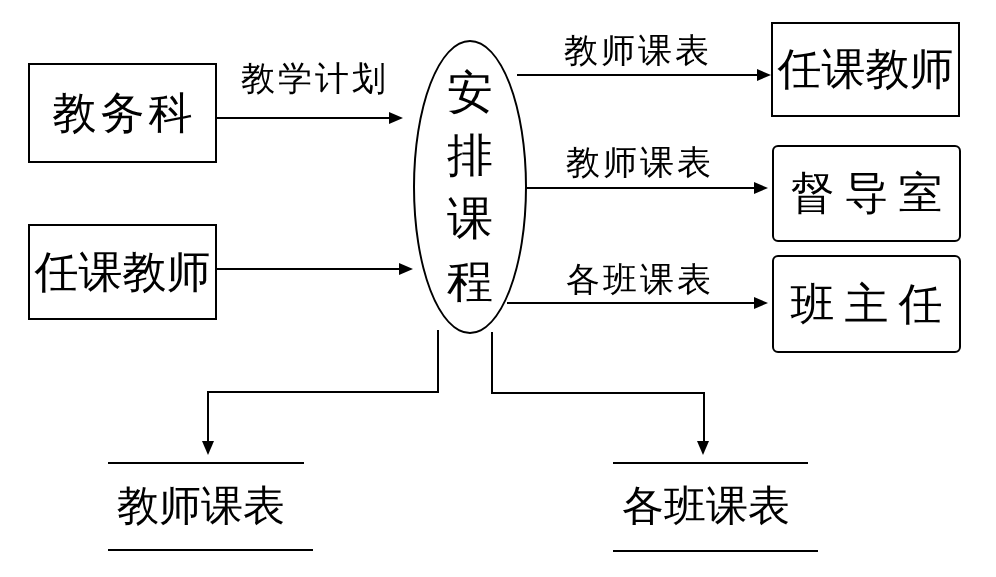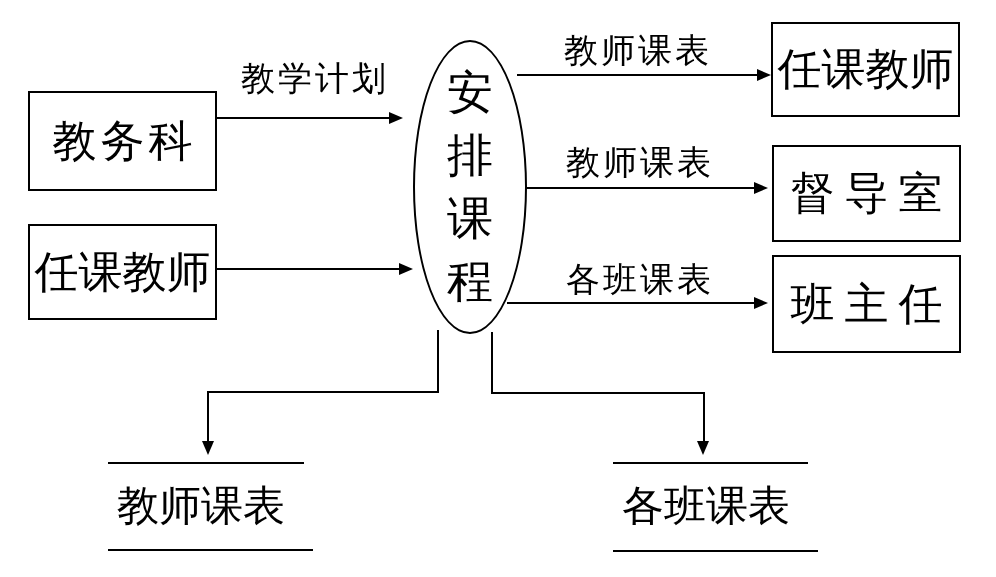--- a/index.html
+++ b/index.html
@@ -20,21 +20,21 @@
     position: absolute;
     border: 2px solid #000000;
     background: #ffffff;
     display: flex;
     align-items: center;
     justify-content: center;
     font-size: 44px;
     white-space: nowrap;
   }
   .ls4  { letter-spacing: 4px;  text-indent: 4px; }
-  .ls10 { letter-spacing: 10px; text-indent: 10px; }
+  .ls10 { letter-spacing: 10px; text-indent: 10px; border-radius: 6px; }
   .ellipse {
     position: absolute;
     border: 2px solid #000000;
     border-radius: 50%;
     background: #ffffff;
     display: flex;
     flex-direction: column;
     align-items: center;
     justify-content: center;
   }
@@ -79,21 +79,21 @@
     align-items: center;
     justify-content: center;
     white-space: nowrap;
   }
 </style>
 </head>
 <body>
 
 <div class="canvas">
 
-  <div class="box ls4" style="left:28px; top:63px; width:185px; height:96px;margin-top:28px;">
+  <div class="box ls4" style="left:28px; top:63px; width:185px; height:96px;">
     <span>教务科</span>
   </div>
 
   <div class="box" style="left:28px; top:224px; width:185px; height:92px;">
     <span>任课教师</span>
   </div>
 
   <div class="ellipse" style="left:413px; top:40px; width:110px; height:290px;">
     <span class="vchar">安</span>
     <span class="vchar">排</span>

